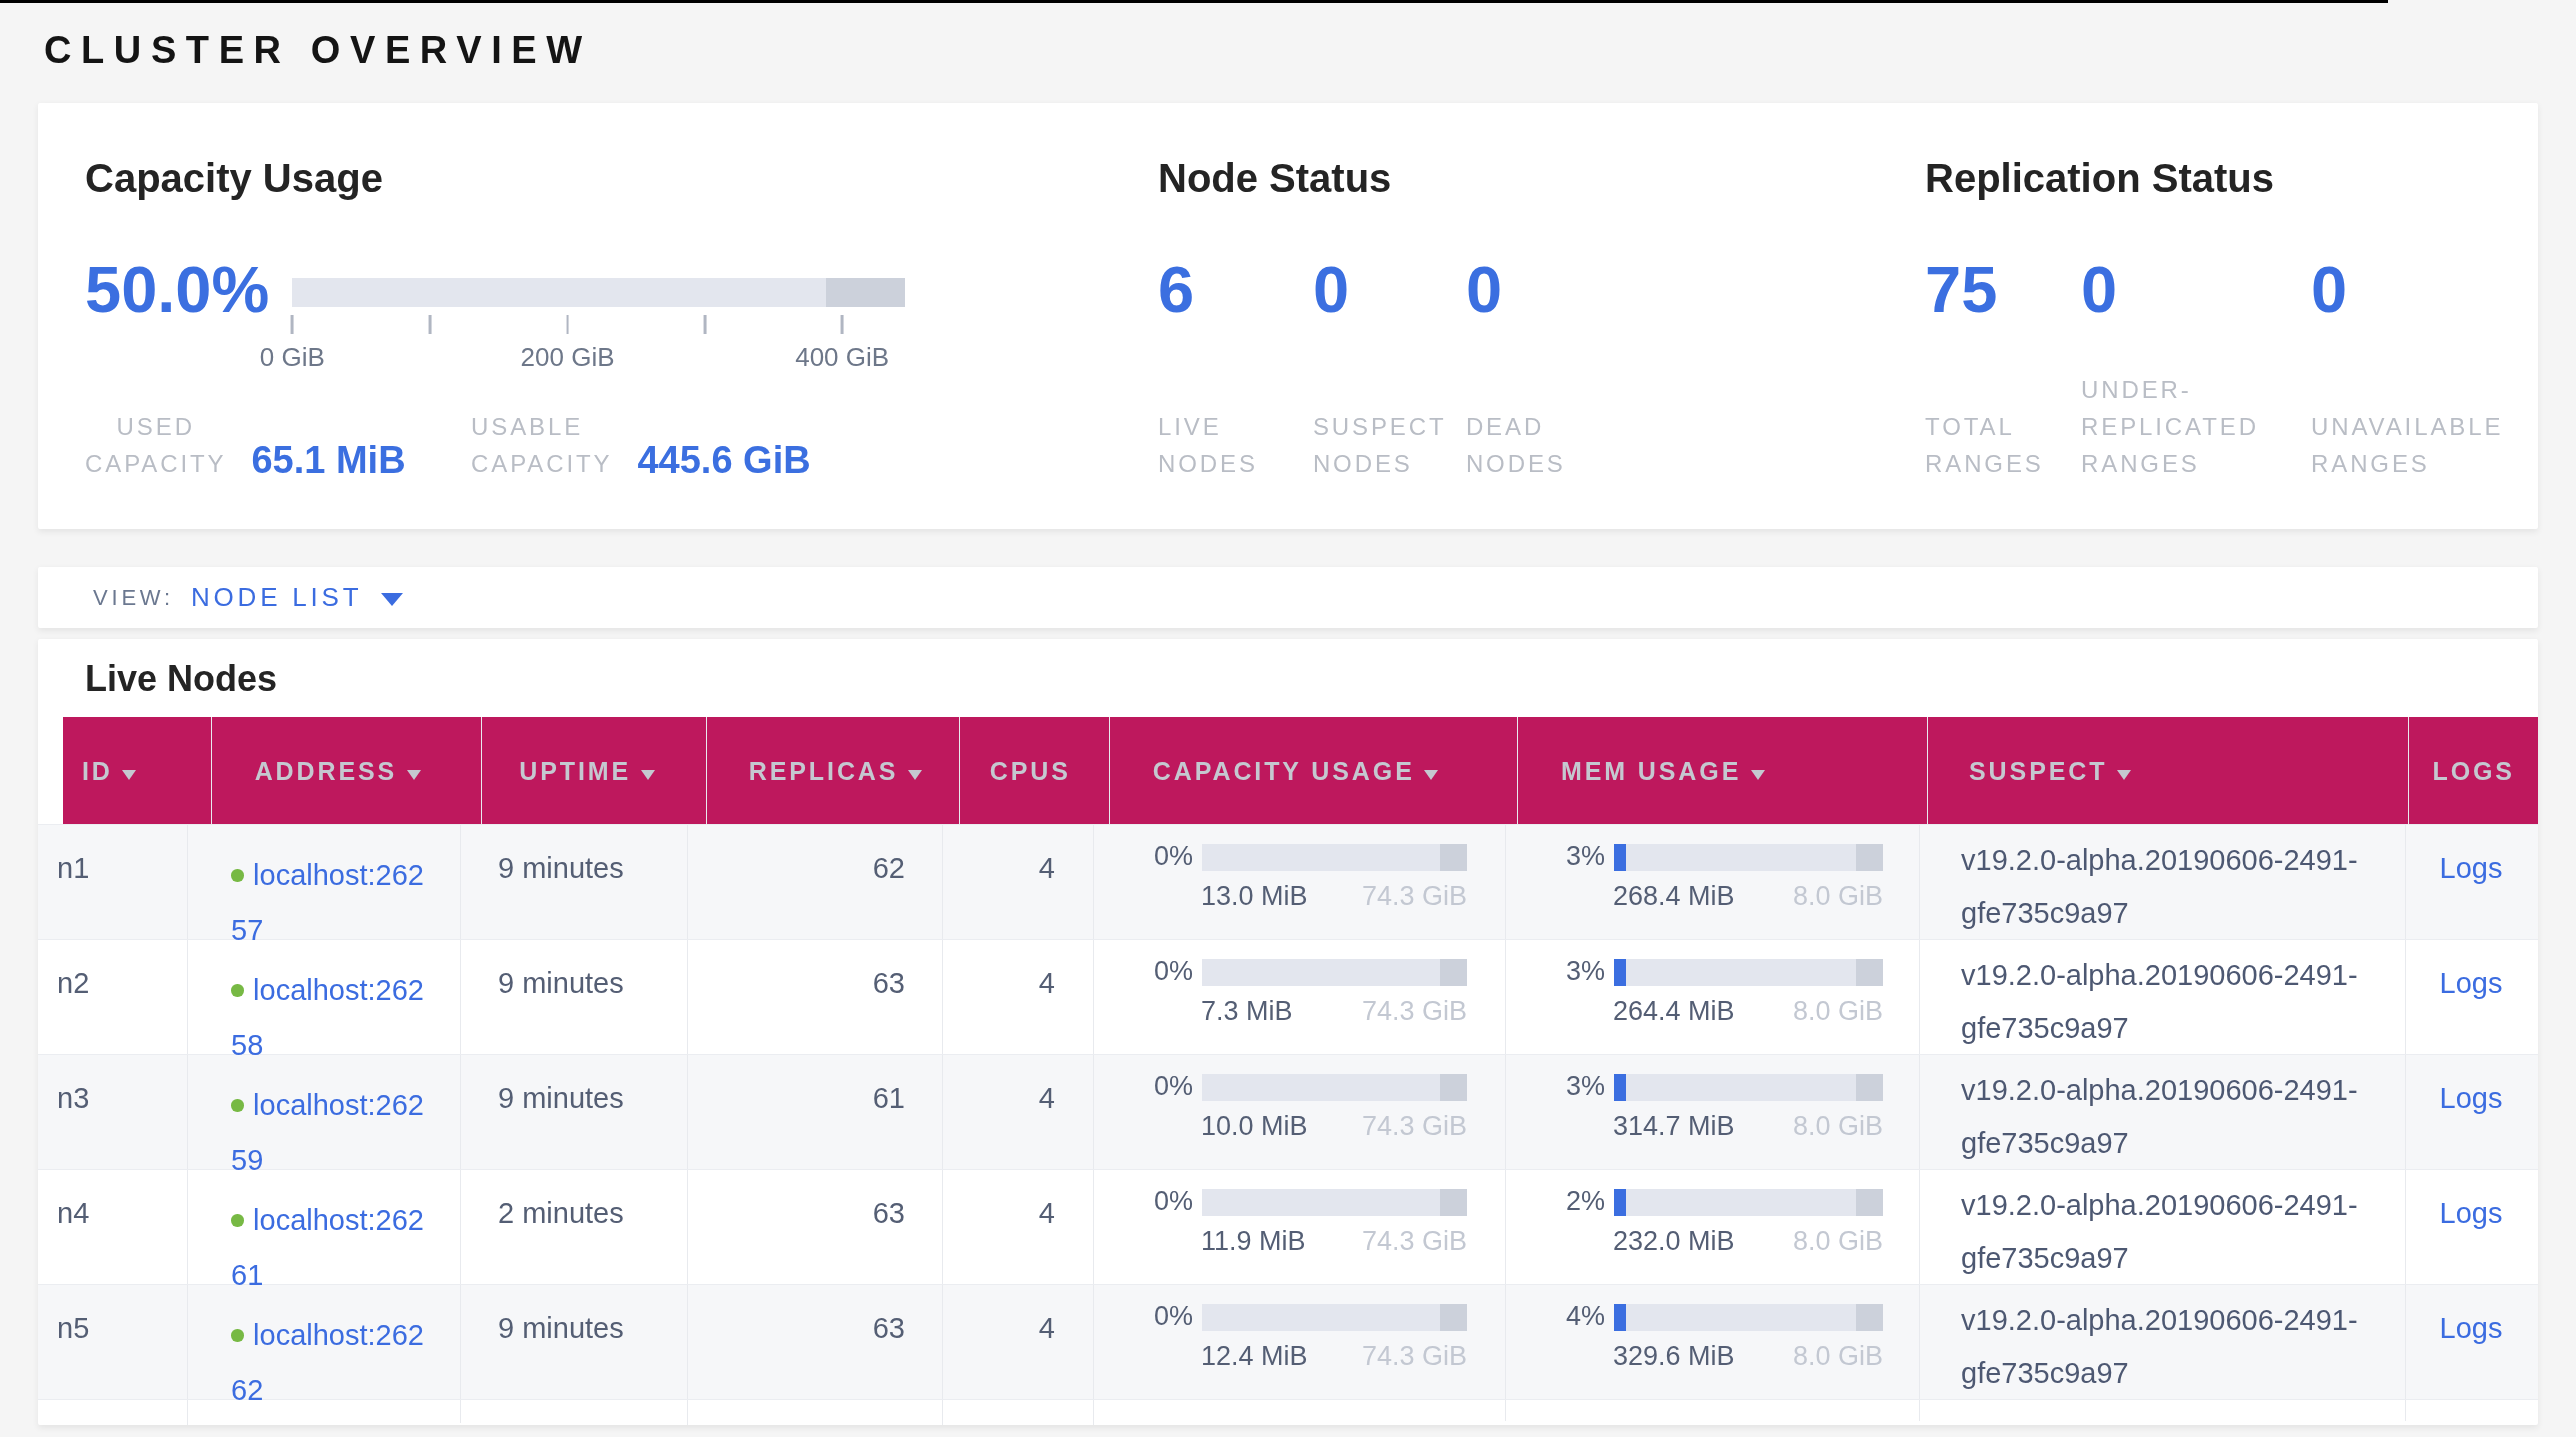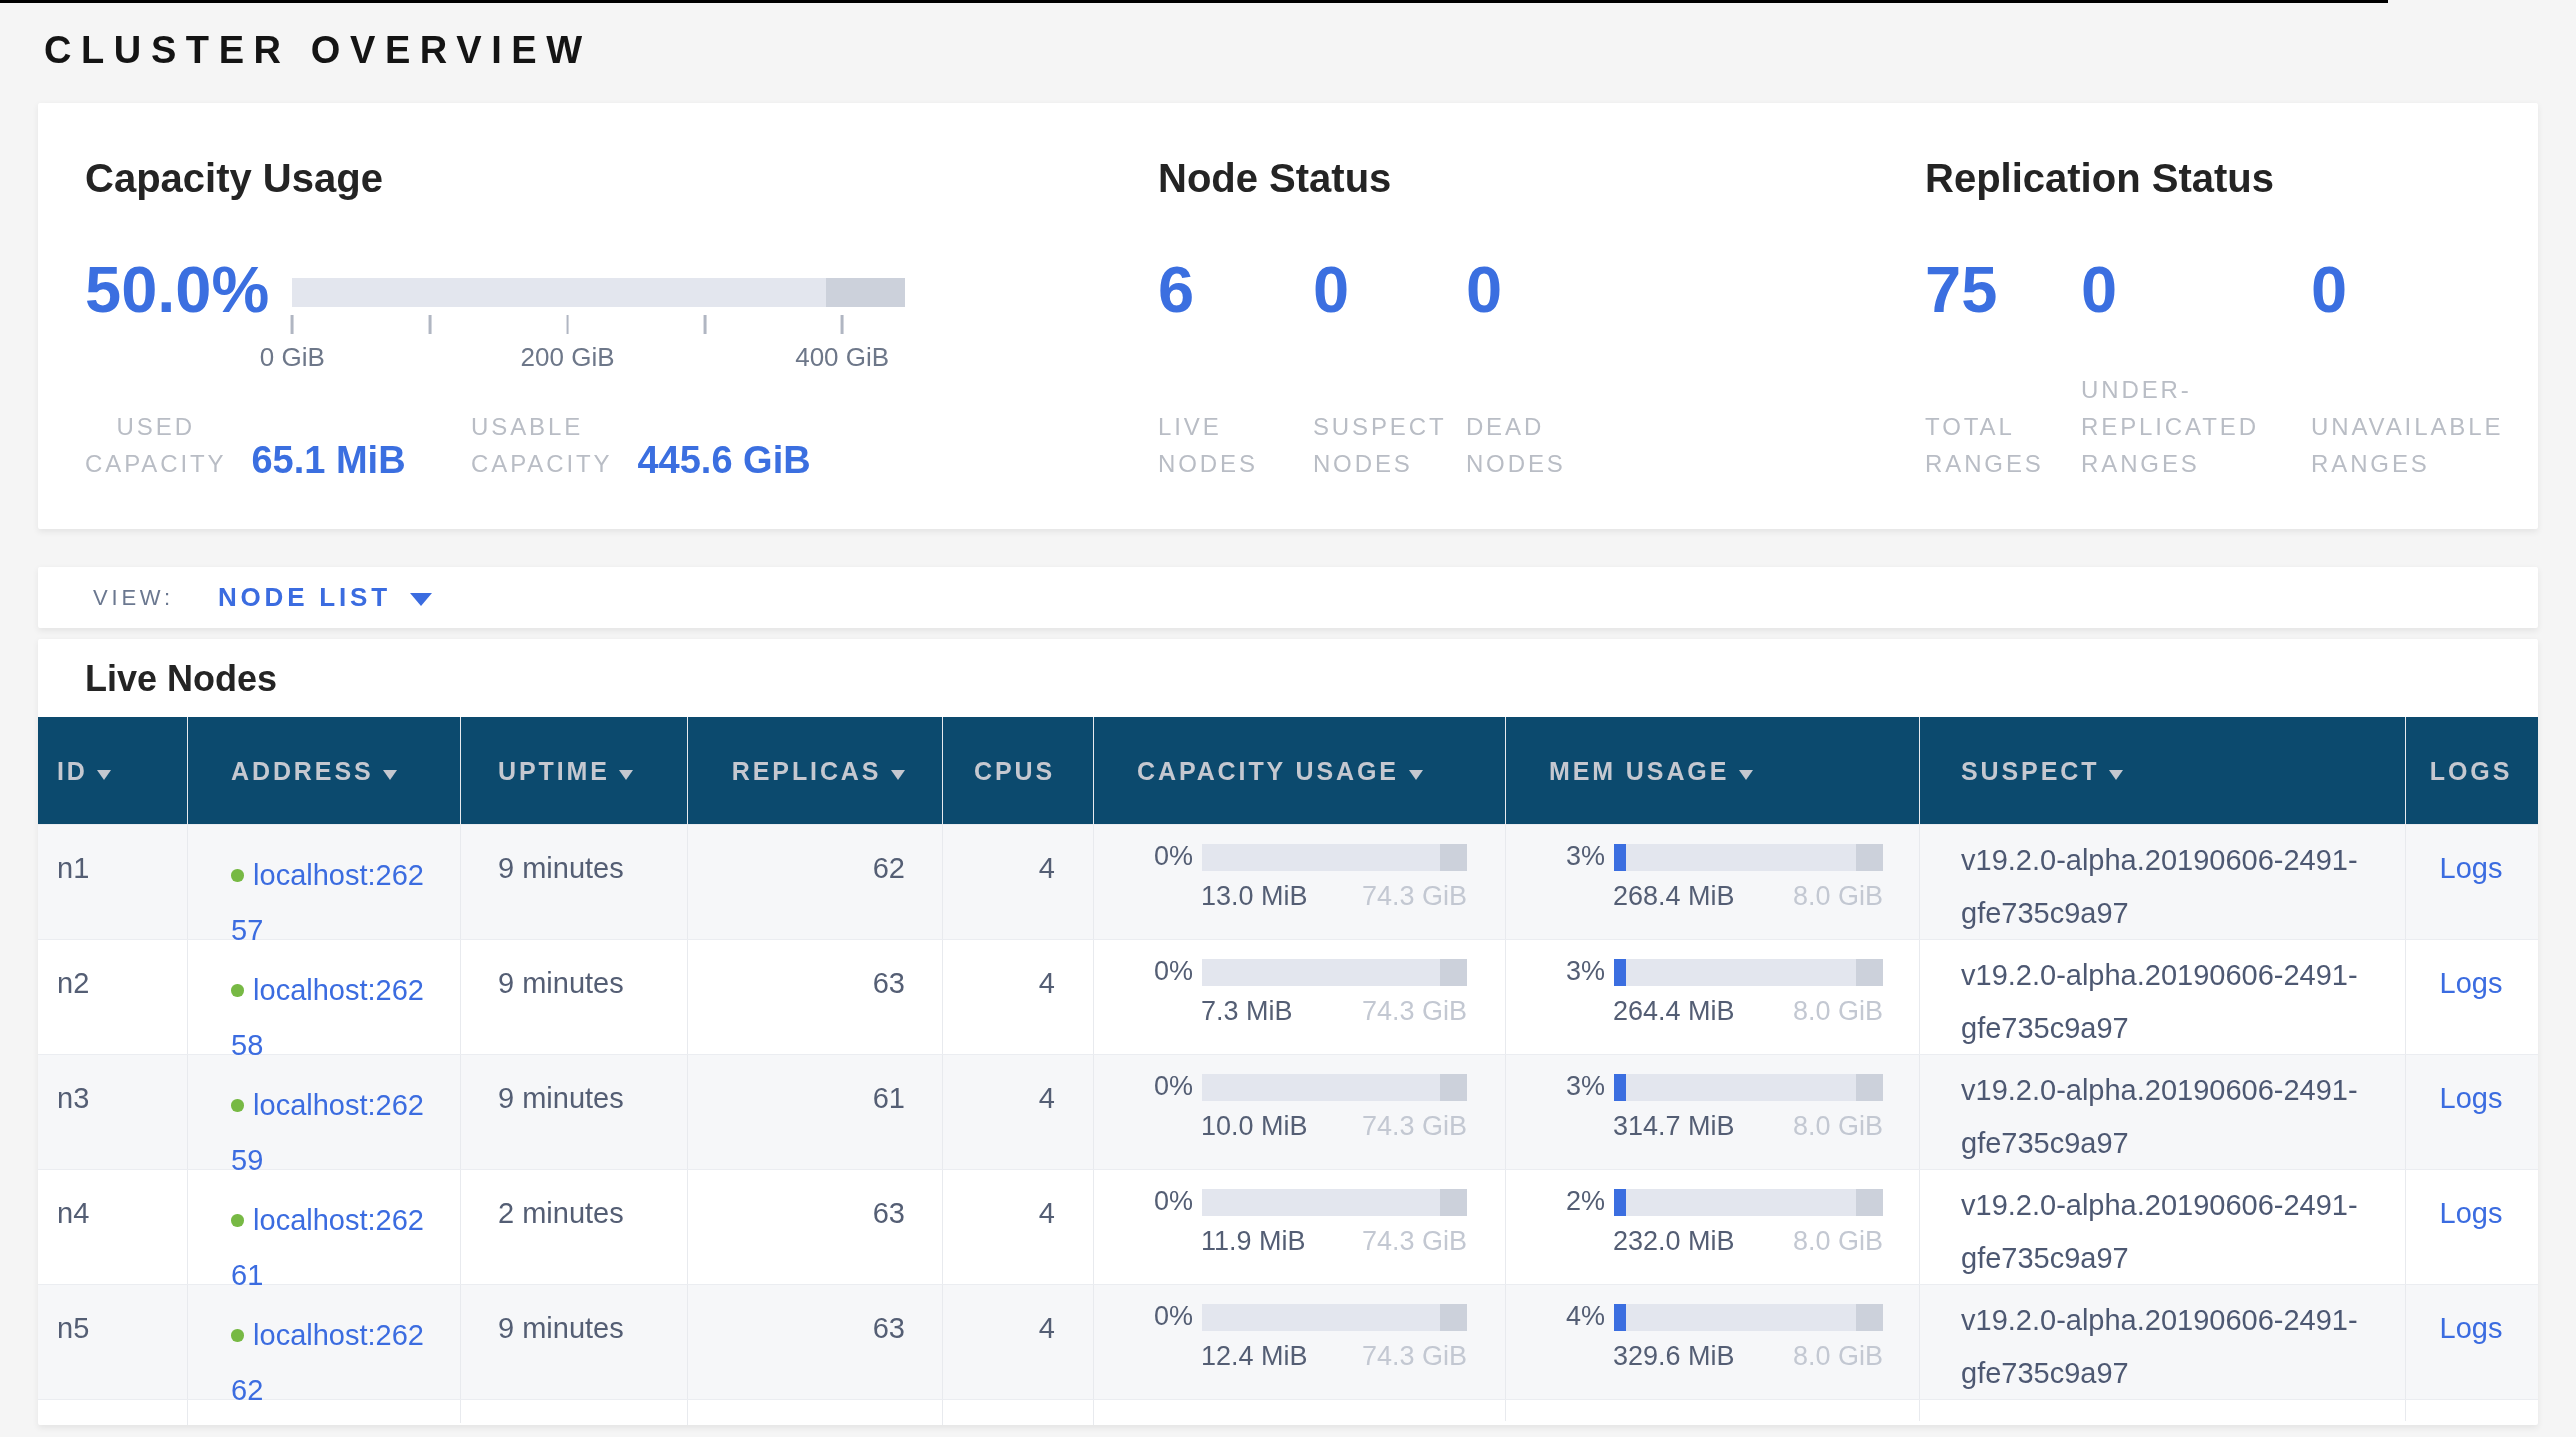--- a/index.html
+++ b/index.html
@@ -45,28 +45,28 @@
   .metric { display: flex; flex-direction: column; }
   .metric .label { margin-top: auto; font-size: 24px; line-height: 37px; letter-spacing: 2.9px; color: #b9bdc5; font-weight: 500; }
   .sec-nodes .metric:nth-child(1) { min-width: 153px; }
   .sec-nodes .metric:nth-child(2) { min-width: 153px; margin-left: 1.9px; }
   .sec-repl .metric:nth-child(1) { min-width: 156px; }
   .sec-repl .metric:nth-child(2) { min-width: 230px; }
 
   
   .view-bar { height: 61px; margin-top: 38px; display: flex; align-items: center; padding-left: 55px; cursor: pointer; }
   .view-label { font-size: 22px; letter-spacing: 3.8px; color: #6b7890; font-weight: 500; }
-  .view-selected { font-size: 26px; letter-spacing: 3.8px; color: #3b6ce0; font-weight: 700; margin-left: 44px; }
+  .view-selected { font-size: 26px; letter-spacing: 3.8px; color: #3b6ce0; font-weight: 400; margin-left: 17px; }
   .caret-down { width: 0; height: 0; border-left: 11.5px solid transparent; border-right: 11.5px solid transparent; border-top: 13.4px solid #3b6ce0; margin-left: 19px; margin-top: 3.8px; }
 
   
   .table-card { margin-top: 10.5px; height: 786px; overflow: hidden; }
   .table-title { font-size: 36px; font-weight: 700; color: #242424; padding: 19px 1px 17px 47px; }
 
-  .thead { display: flex; height: 107px; background: #0c4a6e; }
+  .thead { display: flex; height: 107px; background: #be185d; margin-left: 25px; }
   .th { font-size: 25px; letter-spacing: 2.9px; color: #c5c8d0; font-weight: 600; padding-top: 40px; border-right: 1px solid #e8eaee; cursor: pointer; white-space: nowrap; }
   .th:last-child { border-right: none; cursor: default; }
   .sort-arrow { display: inline-block; width: 0; height: 0; border-left: 7.7px solid transparent; border-right: 7.7px solid transparent; border-top: 10.5px solid #c5c8d0; margin-left: 9.6px; }
 
   .trow { display: flex; height: 115px; border-top: 1px solid #ebedf1; background: #fff; }
   .trow.odd { background: #f6f7f9; }
   .trow.partial { height: 22px; }
   .td { font-size: 29px; color: #545e74; padding-top: 27px; border-right: 1px solid #e8eaee; }
   .td:last-child { border-right: none; }
 

